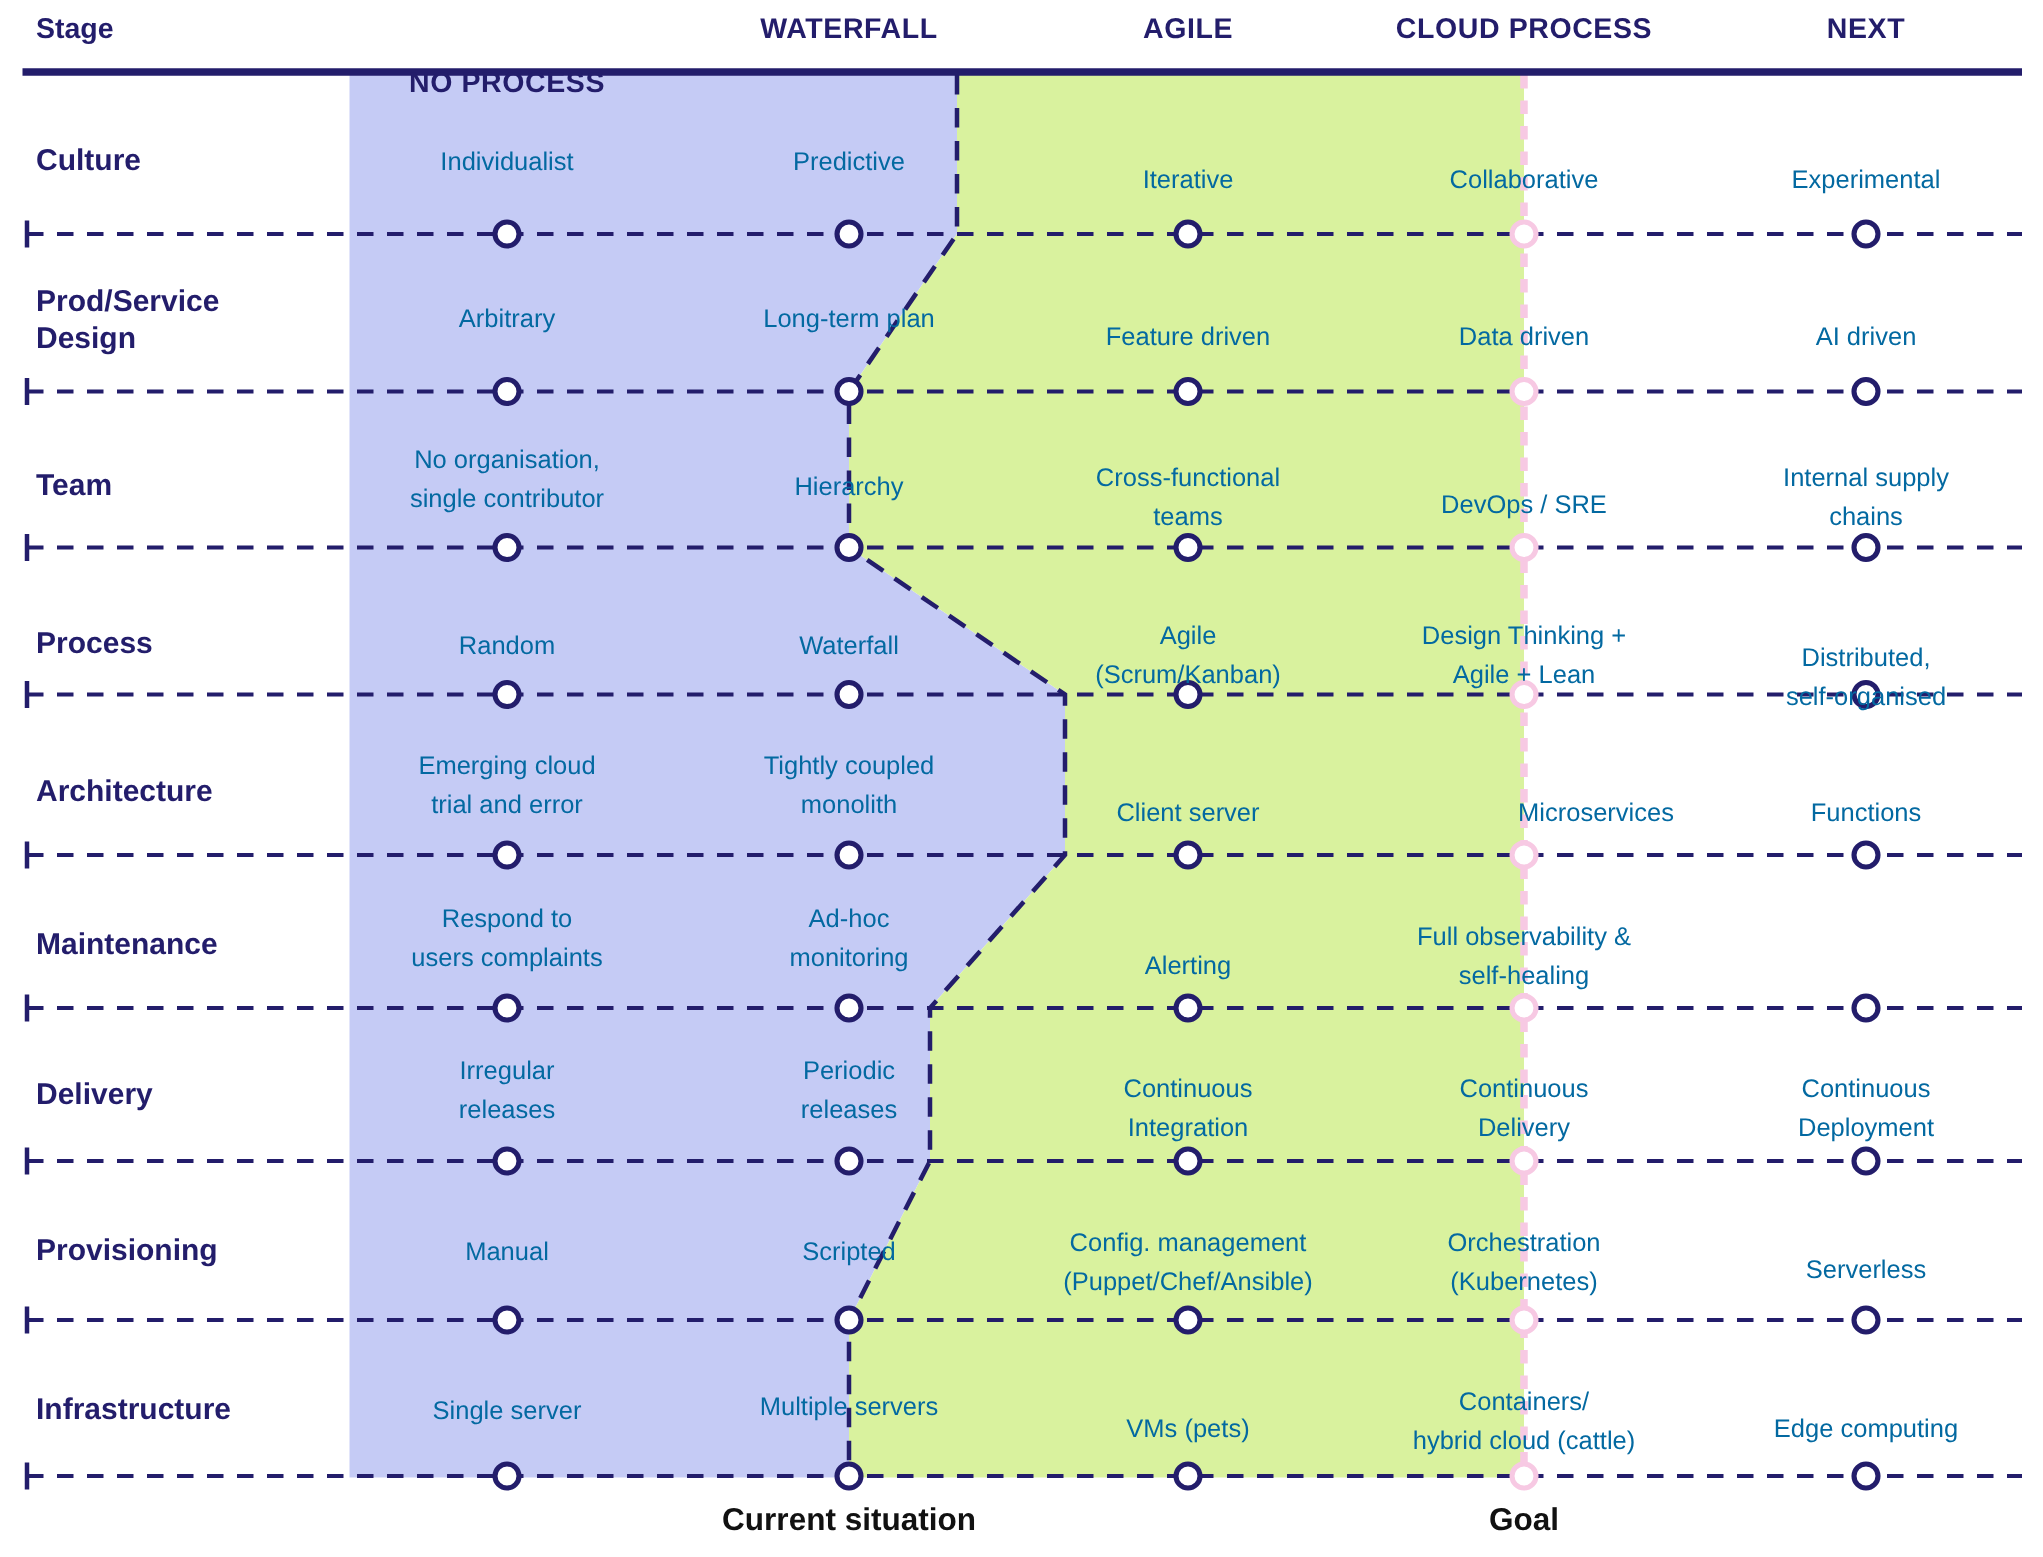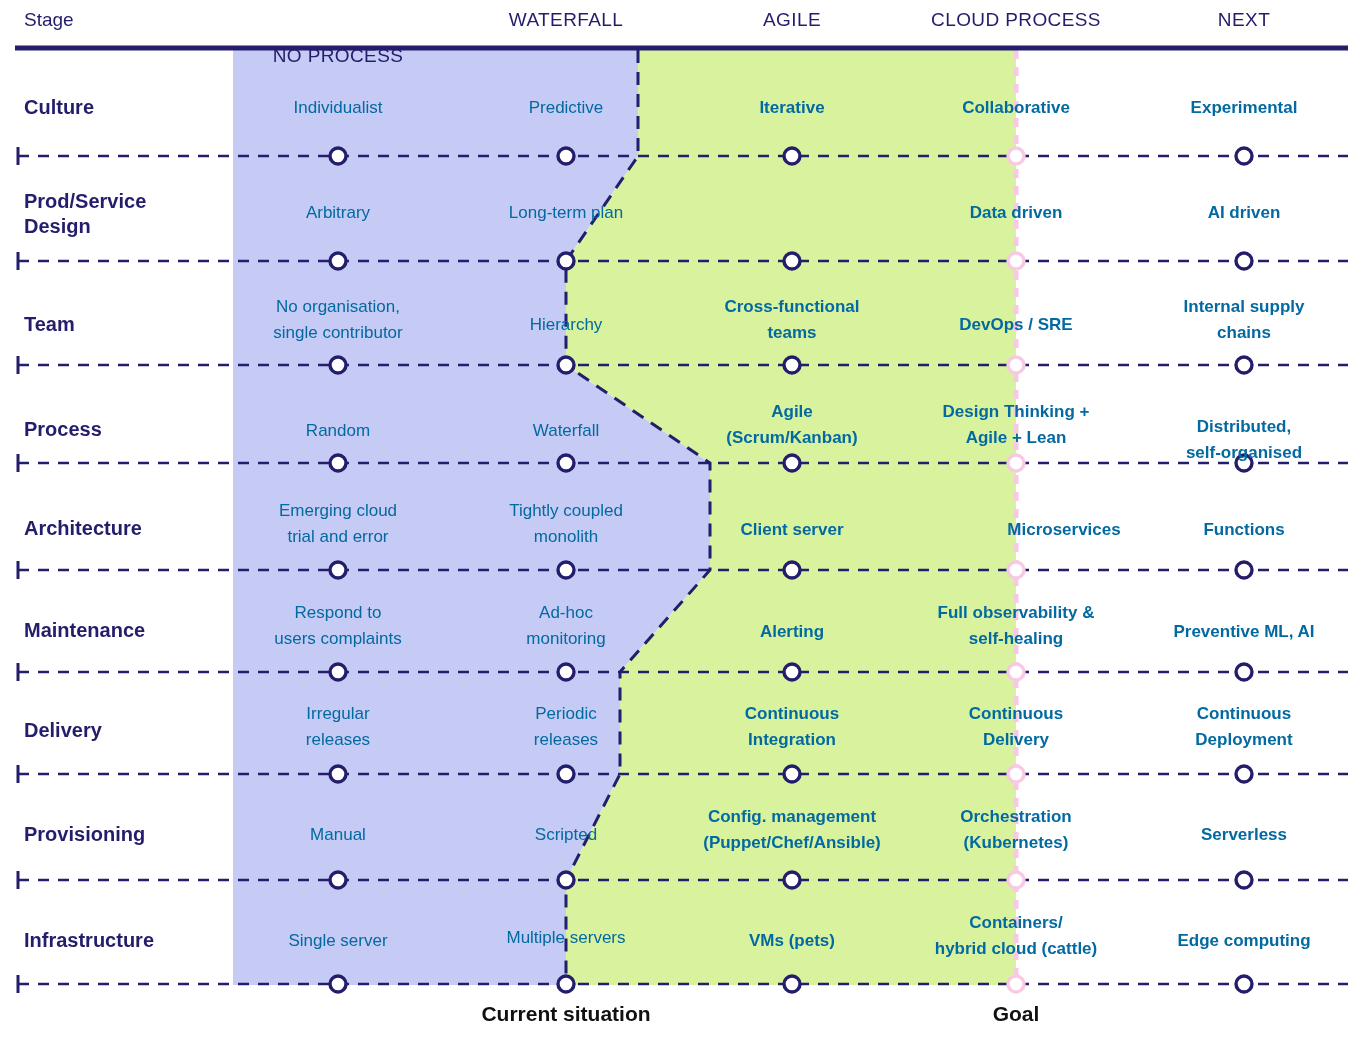--- a/index.html
+++ b/index.html
@@ -9,21 +9,21 @@
     font-family:"Liberation Sans", sans-serif;
     color:#231d6b;
     overflow:hidden;
     position:relative;
   }
   #stage{position:absolute;left:0;top:0;width:1362px;height:1038px;}
   #bg{position:absolute;left:0;top:0;width:1362px;height:1038px;}
 
   .hdr{
     position:absolute;
-    font-weight:normal;
+    font-weight:bold;
     font-size:19px;
     letter-spacing:.4px;
     color:#231d6b;
     text-align:center;
     white-space:nowrap;
     transform:translateX(-50%);
   }
   .hdr.stage-hdr{transform:none;text-align:left;letter-spacing:0;}
 
   .rowlabel{
@@ -39,21 +39,21 @@
   .cell{
     position:absolute;
     font-size:17px;
     color:#0369a1;
     line-height:26px;
     text-align:center;
     white-space:pre-line;
     transform:translate(-50%,-50%);
     width:230px;
   }
-  .cell.bold{font-weight:bold;}
+  .cell.bold{font-weight:normal;margin-top:12px;}
 
   .footlabel{
     position:absolute;
     font-weight:bold;
     font-size:21px;
     color:#111111;
     text-align:center;
     white-space:nowrap;
     transform:translateX(-50%);
   }
@@ -187,20 +187,21 @@
   <div class="rowlabel" style="left:24px;top:928px;">Infrastructure</div>
 
   <div class="cell" style="left:338px;top:108px;">Individualist</div>
   <div class="cell" style="left:566px;top:108px;">Predictive</div>
   <div class="cell bold" style="left:792px;top:108px;">Iterative</div>
   <div class="cell bold" style="left:1016px;top:108px;">Collaborative</div>
   <div class="cell bold" style="left:1244px;top:108px;">Experimental</div>
 
   <div class="cell" style="left:338px;top:213px;">Arbitrary</div>
   <div class="cell" style="left:566px;top:213px;">Long-term plan</div>
+  <div class="cell bold" style="left:792px;top:213px;">Feature driven</div>
   <div class="cell bold" style="left:1016px;top:213px;">Data driven</div>
   <div class="cell" style="left:338px;top:320px;">No organisation,
 single contributor</div>
 
   <div class="cell bold" style="left:1244px;top:213px;">AI driven</div>
   <div class="cell" style="left:566px;top:325px;">Hierarchy</div>
   <div class="cell bold" style="left:1016px;top:325px;">DevOps / SRE</div>
   <div class="cell bold" style="left:792px;top:320px;">Cross-functional
 teams</div>
   <div class="cell bold" style="left:1244px;top:320px;">Internal supply
@@ -223,21 +224,20 @@
   <div class="cell bold" style="left:1064px;top:530px;">Microservices</div>
   <div class="cell bold" style="left:1244px;top:530px;">Functions</div>
 
   <div class="cell" style="left:338px;top:626px;">Respond to
 users complaints</div>
   <div class="cell" style="left:566px;top:626px;">Ad-hoc
 monitoring</div>
   <div class="cell bold" style="left:792px;top:632px;">Alerting</div>
   <div class="cell bold" style="left:1016px;top:626px;">Full observability &amp;
 self-healing</div>
-  <div class="cell bold" style="left:1244px;top:632px;">Preventive ML, AI</div>
 
   <div class="cell" style="left:338px;top:727px;">Irregular
 releases</div>
   <div class="cell" style="left:566px;top:727px;">Periodic
 releases</div>
   <div class="cell bold" style="left:792px;top:727px;">Continuous
 Integration</div>
   <div class="cell bold" style="left:1016px;top:727px;">Continuous
 Delivery</div>
   <div class="cell bold" style="left:1244px;top:727px;">Continuous

